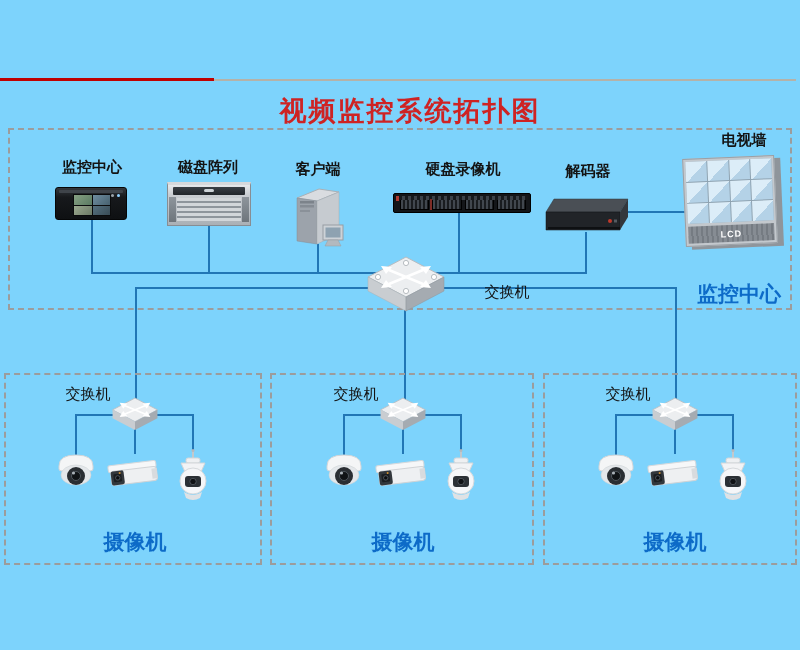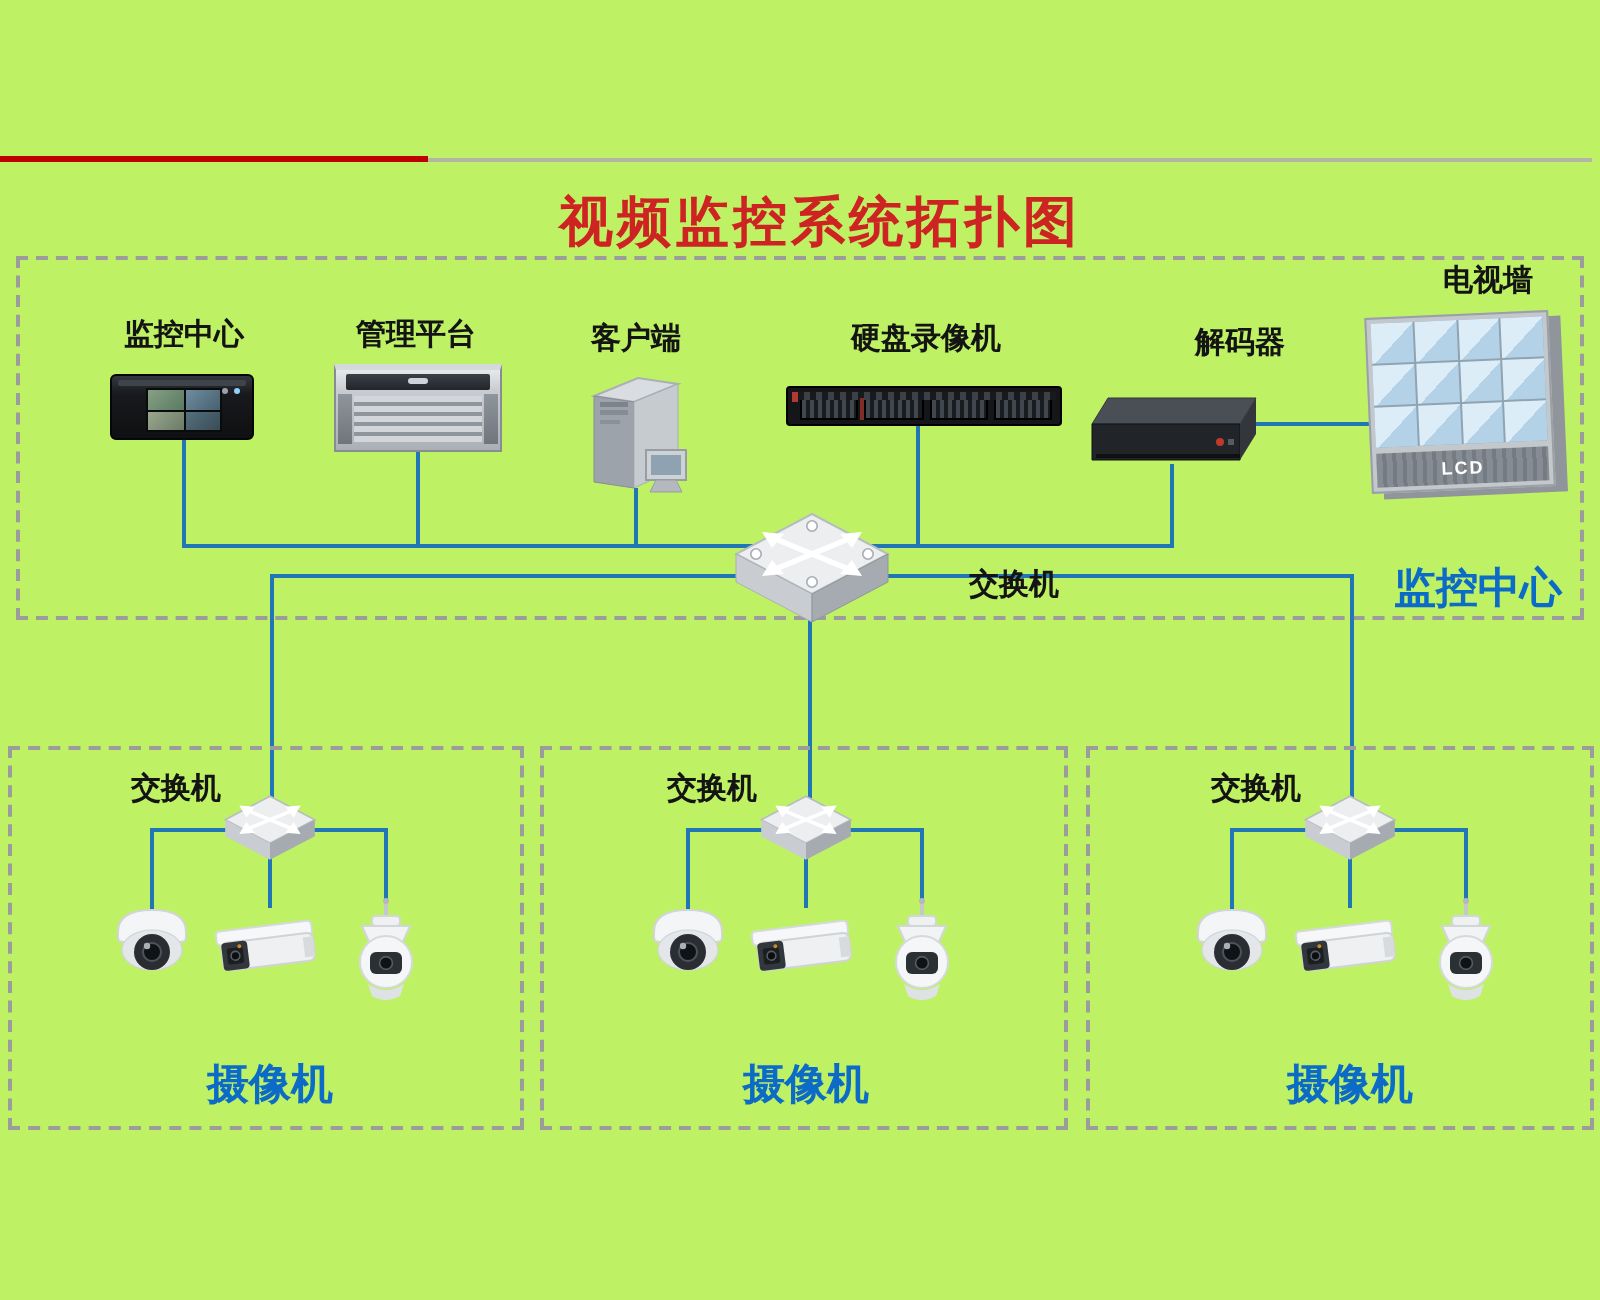--- a/index.html
+++ b/index.html
@@ -1,16 +1,16 @@
 <!DOCTYPE html>
 <html><head>
 <meta charset="utf-8">
 <style>
   html,body{margin:0;padding:0;background:#fff;}
-  #stage{position:relative;width:800px;height:650px;background:#bef264;overflow:hidden;
+  #stage{position:relative;width:800px;height:650px;background:#7dd3fc;overflow:hidden;
          font-family:"Liberation Sans","DejaVu Sans",sans-serif;text-align:center;}
   .abs{position:absolute;}
   
   .rule-red{left:0;top:78px;width:214px;height:3px;background:#c00000;}
   .rule-gray{left:214px;top:79px;width:582px;height:2px;background:#b5b2a8;}
   
   .title{left:410px;top:93px;transform:translateX(-50%);white-space:nowrap;
          font-family:"Liberation Serif","DejaVu Serif",serif;font-weight:bold;
          font-size:27px;letter-spacing:2px;color:#ce2323;}
   
@@ -18,21 +18,21 @@
   .box-center{left:8px;top:128px;width:780px;height:178px;}
   .box-g1{left:4px;top:373px;width:254px;height:188px;}
   .box-g2{left:270px;top:373px;width:260px;height:188px;}
   .box-g3{left:543px;top:373px;width:250px;height:188px;}
   
   .dev-label{transform:translateX(-50%);white-space:nowrap;font-weight:bold;
              font-size:15px;color:#141414;}
   .blue-label{transform:translateX(-50%);white-space:nowrap;font-weight:bold;color:#0d6bc8;}
   .region-label{font-size:21px;}
   .cam-label{font-size:21px;}
-  .sw-label{transform:translateX(-50%);white-space:nowrap;font-weight:bold;
+  .sw-label{transform:translateX(-50%);white-space:nowrap;font-weight:normal;
             font-size:15px;color:#141414;}
   
   .ln{background:#2176b5;}
   
   .nvr{left:55px;top:187px;width:70px;height:31px;border-radius:3px;
        background:linear-gradient(180deg,#33373c 0%,#17191c 30%,#0e1012 100%);
        border:1px solid #050607;}
   .nvr-strip{position:absolute;left:3px;right:3px;top:2px;height:3px;background:#3f444a;border-radius:1px;}
   .nvr-screen{position:absolute;left:17px;top:6px;width:36px;height:20px;background:#0a0b0c;
               display:grid;grid-template-columns:1fr 1fr;grid-template-rows:1fr 1fr;gap:1px;padding:1px;}
@@ -82,24 +82,24 @@
 
 <div id="stage">
 
   <div class="abs rule-red"></div>
   <div class="abs rule-gray"></div>
   <div class="abs title">视频监控系统拓扑图</div>
 
   <div class="abs dashed-box box-center"></div>
 
   <div class="abs dev-label" style="left:92px;top:158px;">监控中心</div>
-  <div class="abs dev-label" style="left:208px;top:158px;">管理平台</div>
+  <div class="abs dev-label" style="left:208px;top:158px;">磁盘阵列</div>
   <div class="abs dev-label" style="left:318px;top:160px;">客户端</div>
   <div class="abs dev-label" style="left:463px;top:160px;">硬盘录像机</div>
-  <div class="abs dev-label" style="left:620px;top:162px;">解码器</div>
+  <div class="abs dev-label" style="left:588px;top:162px;">解码器</div>
   <div class="abs dev-label" style="left:744px;top:131px;">电视墙</div>
 
   <div class="abs ln" style="left:91px;top:216px;width:2px;height:58px;"></div>
   <div class="abs ln" style="left:208px;top:221px;width:2px;height:53px;"></div>
   <div class="abs ln" style="left:317px;top:244px;width:2px;height:30px;"></div>
   <div class="abs ln" style="left:458px;top:212px;width:2px;height:62px;"></div>
   <div class="abs ln" style="left:585px;top:232px;width:2px;height:42px;"></div>
   <div class="abs ln" style="left:91px;top:272px;width:496px;height:2px;"></div>
   <div class="abs ln" style="left:627px;top:211px;width:62px;height:2px;"></div>
   <div class="abs ln" style="left:135px;top:287px;width:542px;height:2px;"></div>

